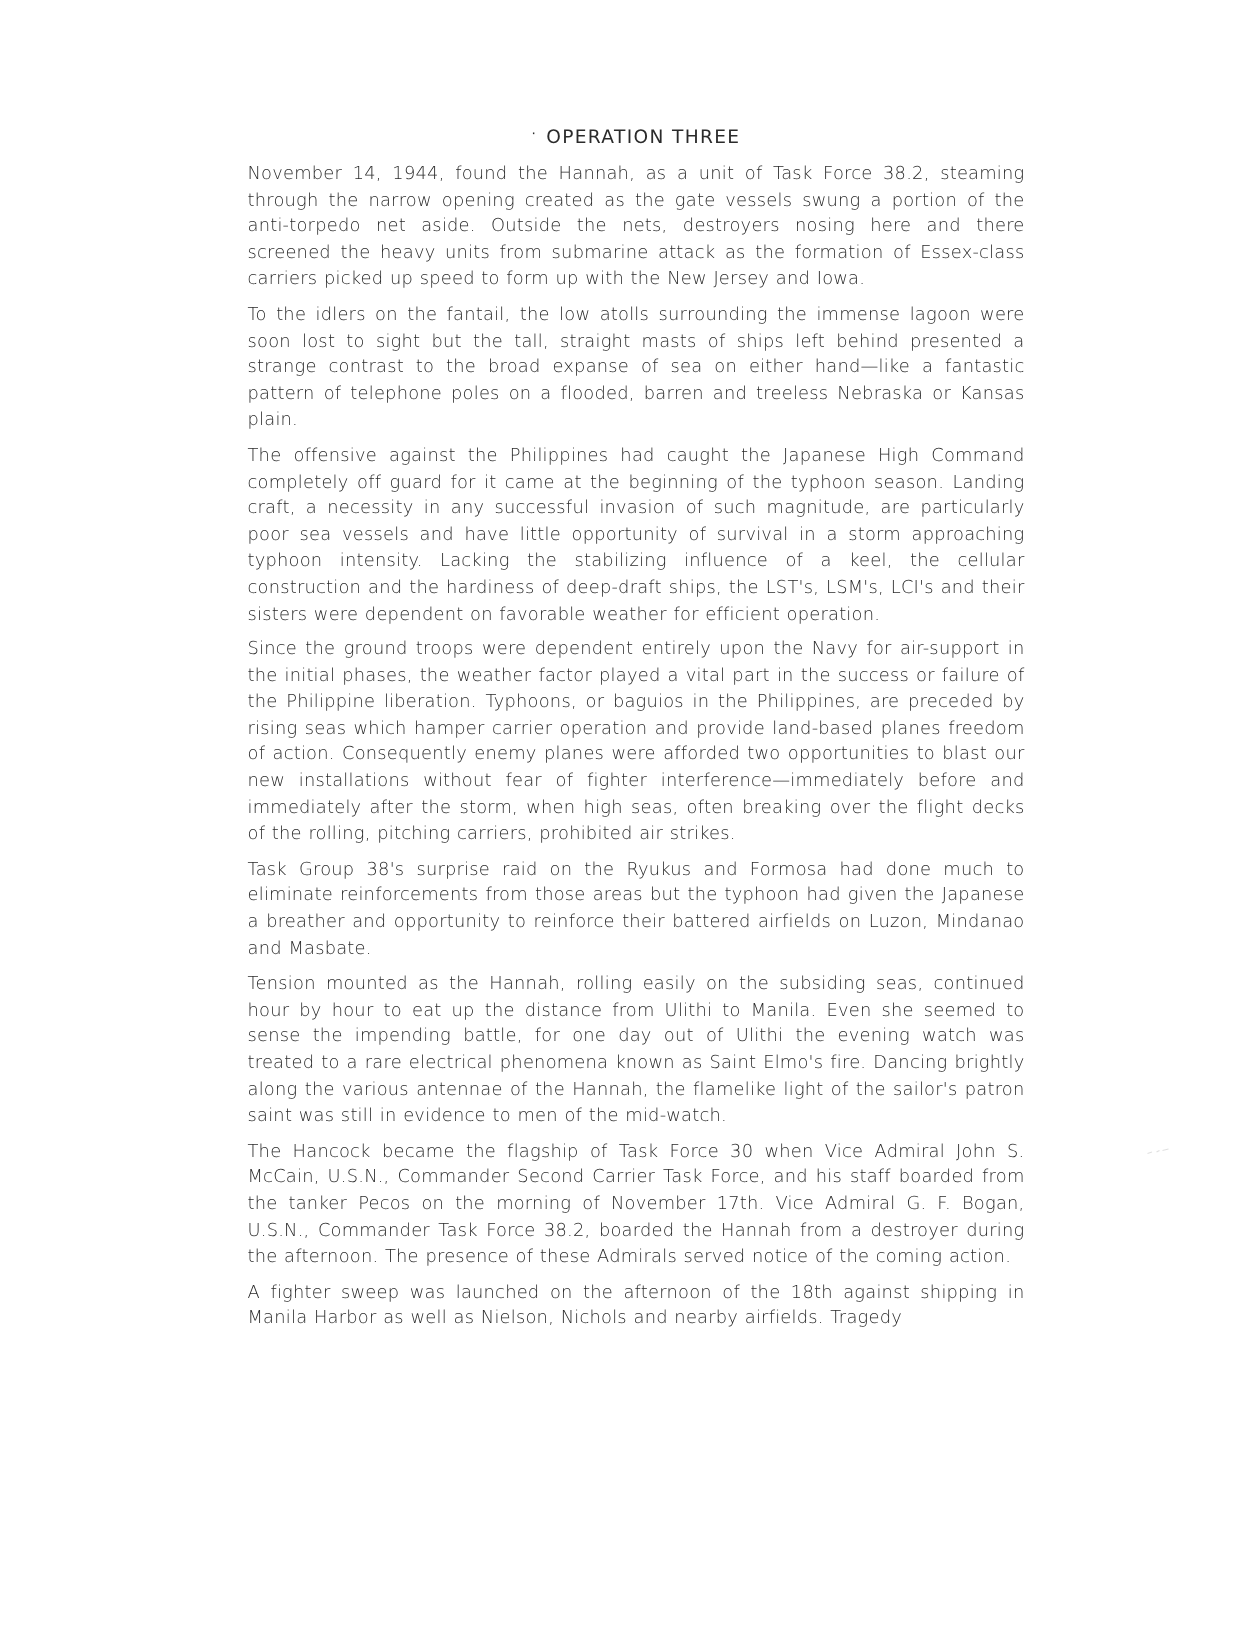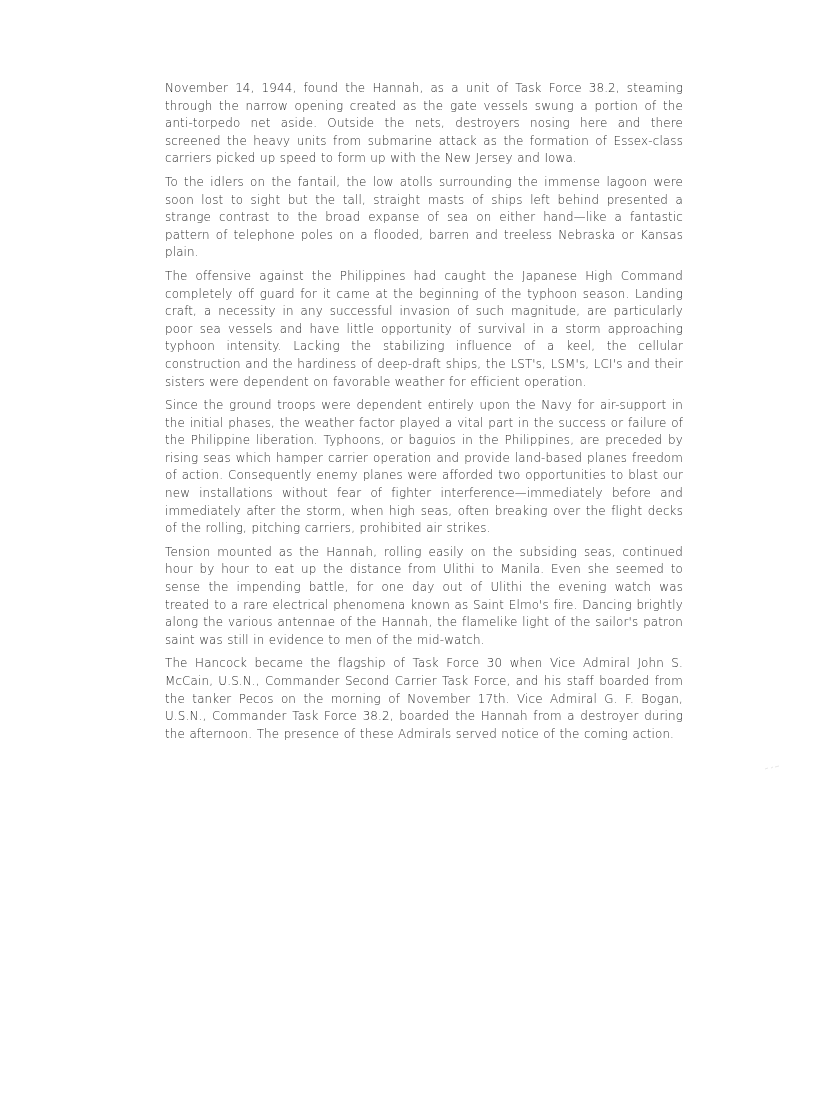--- a/index.html
+++ b/index.html
@@ -55,24 +55,29 @@
       width: 16px;
       height: 6px;
       opacity: 0.25;
     }
   </style>
 </head>
 <body>
 
 <div class="page">
 
+  <div class="heading">
+    <span class="dot">·</span><span>OPERATION THREE</span>
+  </div>
 
   <p class="para">November 14, 1944, found the Hannah, as a unit of Task Force 38.2, steaming through the narrow opening created as the gate vessels swung a portion of the anti-torpedo net aside. Outside the nets, destroyers nosing here and there screened the heavy units from submarine attack as the formation of Essex-class carriers picked up speed to form up with the New Jersey and Iowa.</p>
   <p class="para">To the idlers on the fantail, the low atolls surrounding the immense lagoon were soon lost to sight but the tall, straight masts of ships left behind presented a strange contrast to the broad expanse of sea on either hand—like a fantastic pattern of telephone poles on a flooded, barren and treeless Nebraska or Kansas plain.</p>
   <p class="para">The offensive against the Philippines had caught the Japanese High Command completely off guard for it came at the beginning of the typhoon season. Landing craft, a necessity in any successful invasion of such magnitude, are particularly poor sea vessels and have little opportunity of survival in a storm approaching typhoon intensity. Lacking the stabilizing influence of a keel, the cellular construction and the hardiness of deep-draft ships, the LST's, LSM's, LCI's and their sisters were dependent on favorable weather for efficient operation.</p>
   <p class="para">Since the ground troops were dependent entirely upon the Navy for air-support in the initial phases, the weather factor played a vital part in the success or failure of the Philippine liberation. Typhoons, or baguios in the Philippines, are preceded by rising seas which hamper carrier operation and provide land-based planes freedom of action.  Consequently enemy planes were afforded two opportunities to blast our new installations without fear of fighter interference—immediately before and immediately after the storm, when high seas, often breaking over the flight decks of the rolling, pitching carriers, prohibited air strikes.</p>
+  <p class="para">Task Group 38's surprise raid on the Ryukus and Formosa had done much to eliminate reinforcements from those areas but the typhoon had given the Japanese a breather and opportunity to reinforce their battered airfields on Luzon, Mindanao and Masbate.</p>
   <p class="para">Tension mounted as the Hannah, rolling easily on the subsiding seas, continued hour by hour to eat up the distance from Ulithi to Manila. Even she seemed to sense the impending battle, for one day out of Ulithi the evening watch was treated to a rare electrical phenomena known as Saint Elmo's fire. Dancing brightly along the various antennae of the Hannah, the flamelike light of the sailor's patron saint was still in evidence to men of the mid-watch.</p>
   <p class="para">The Hancock became the flagship of Task Force 30 when Vice Admiral John S. McCain, U.S.N., Commander Second Carrier Task Force, and his staff boarded from the tanker Pecos on the morning of November 17th. Vice Admiral G. F. Bogan, U.S.N., Commander Task Force 38.2, boarded the Hannah from a destroyer during the afternoon. The presence of these Admirals served notice of the coming action.</p>
+  <p class="para">A fighter sweep was launched on the afternoon of the 18th against shipping in Manila Harbor as well as Nielson, Nichols and nearby airfields. Tragedy</p>
 </div>
 
 <svg class="speck" viewBox="0 0 16 6">
   <path d="M1 4 L4 3 M7 3 L9 2 M11 2 L15 1" stroke="#888" stroke-width="0.8" fill="none"></path>
 </svg>
 
 </body></html>

